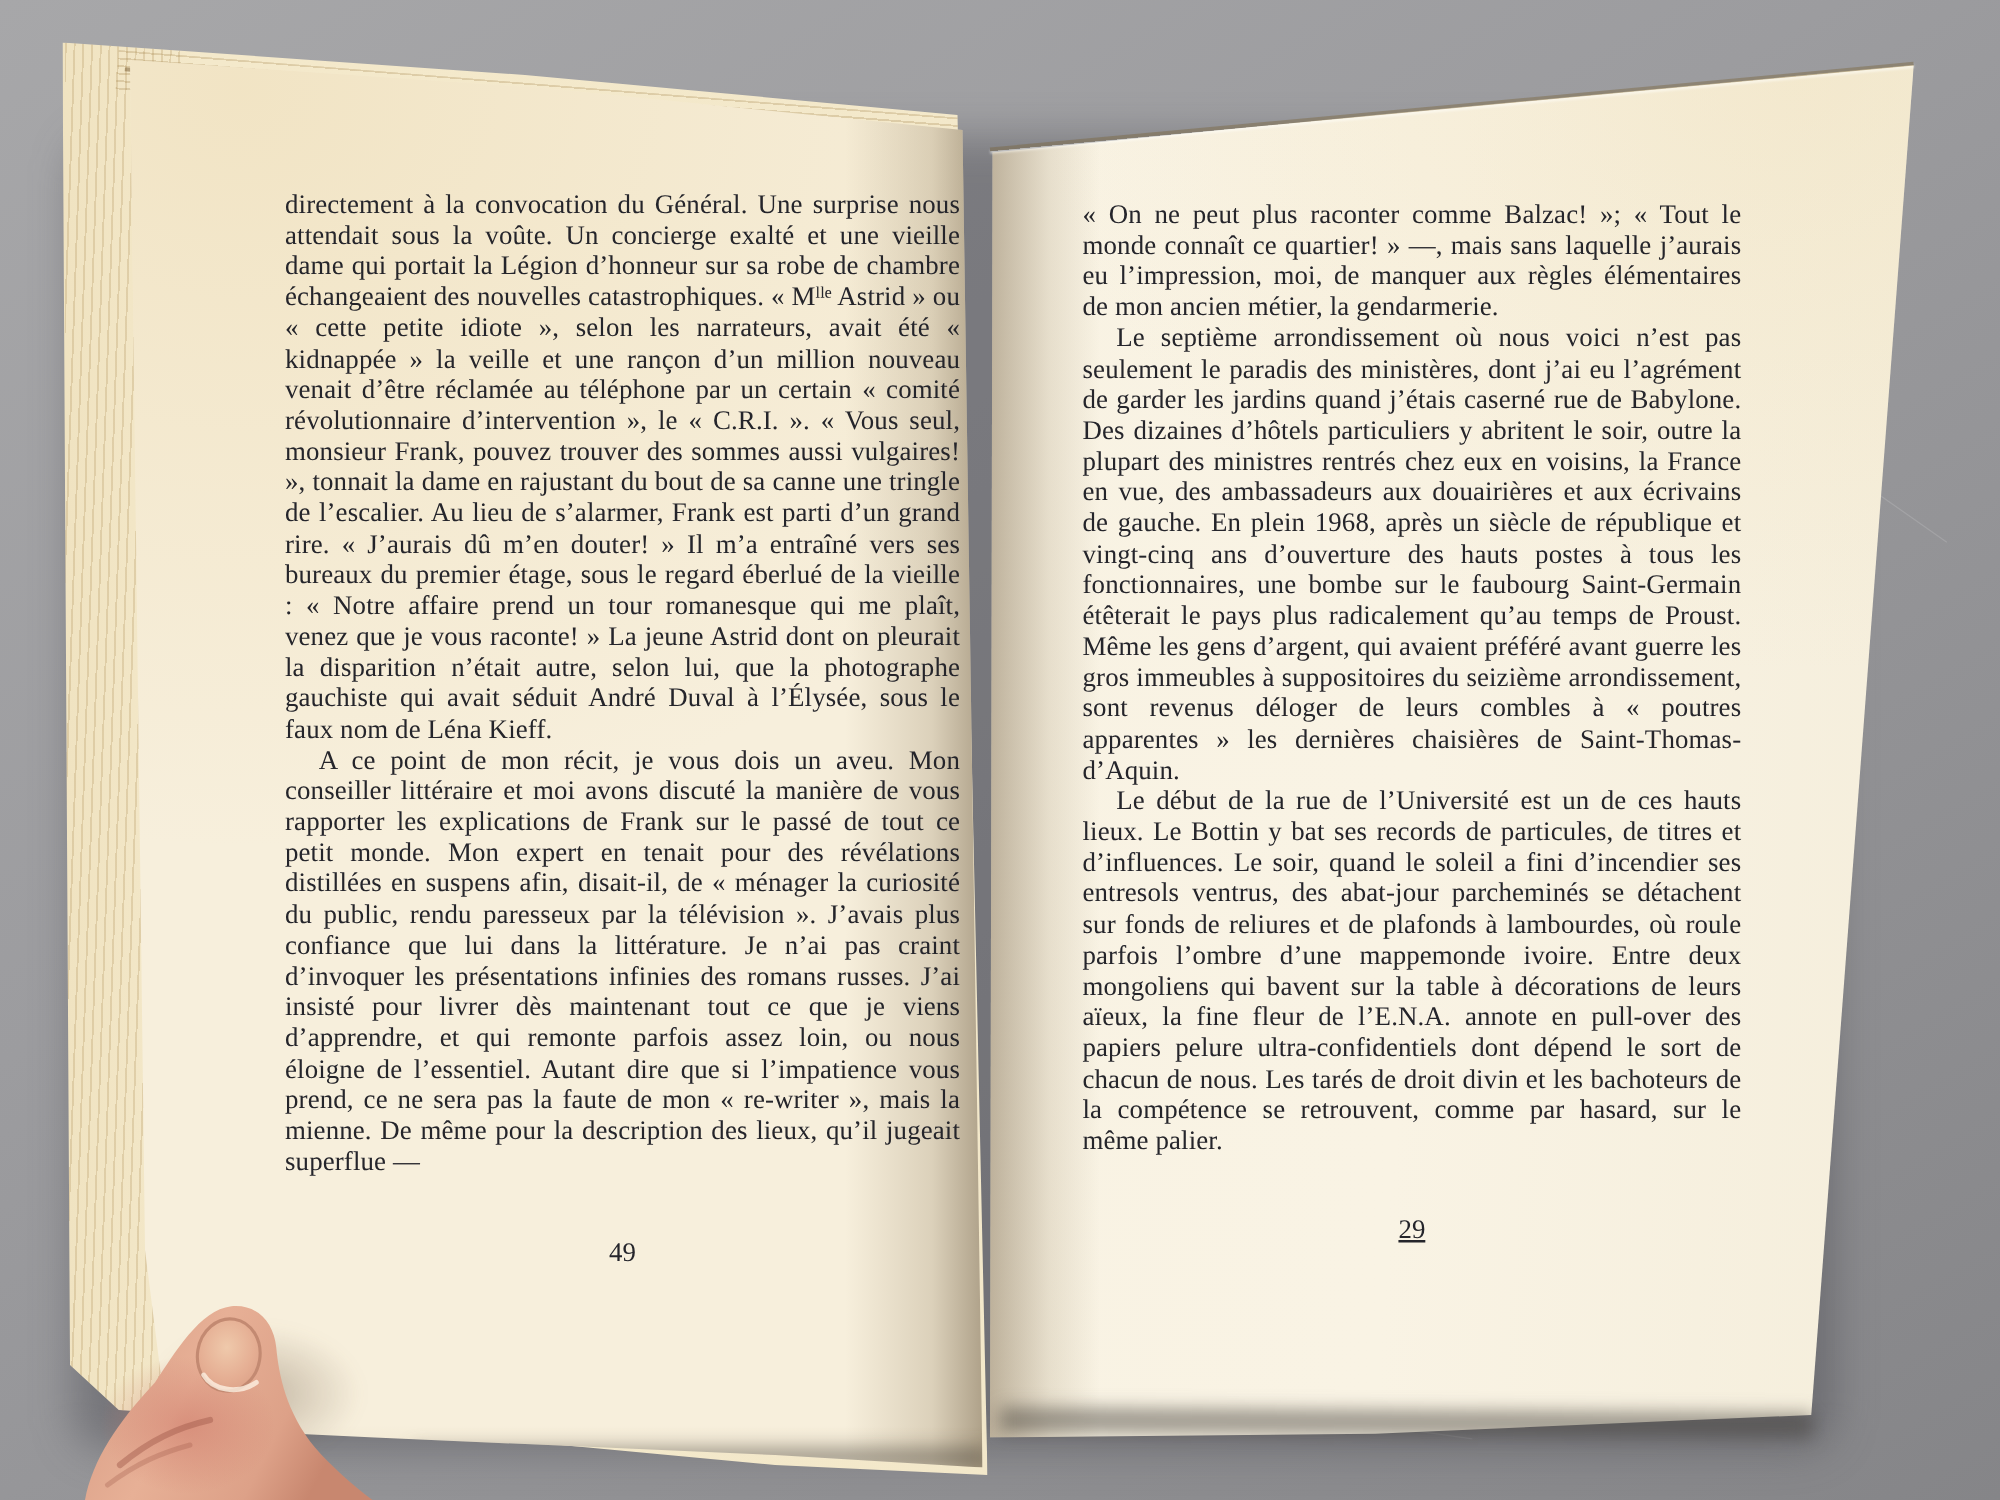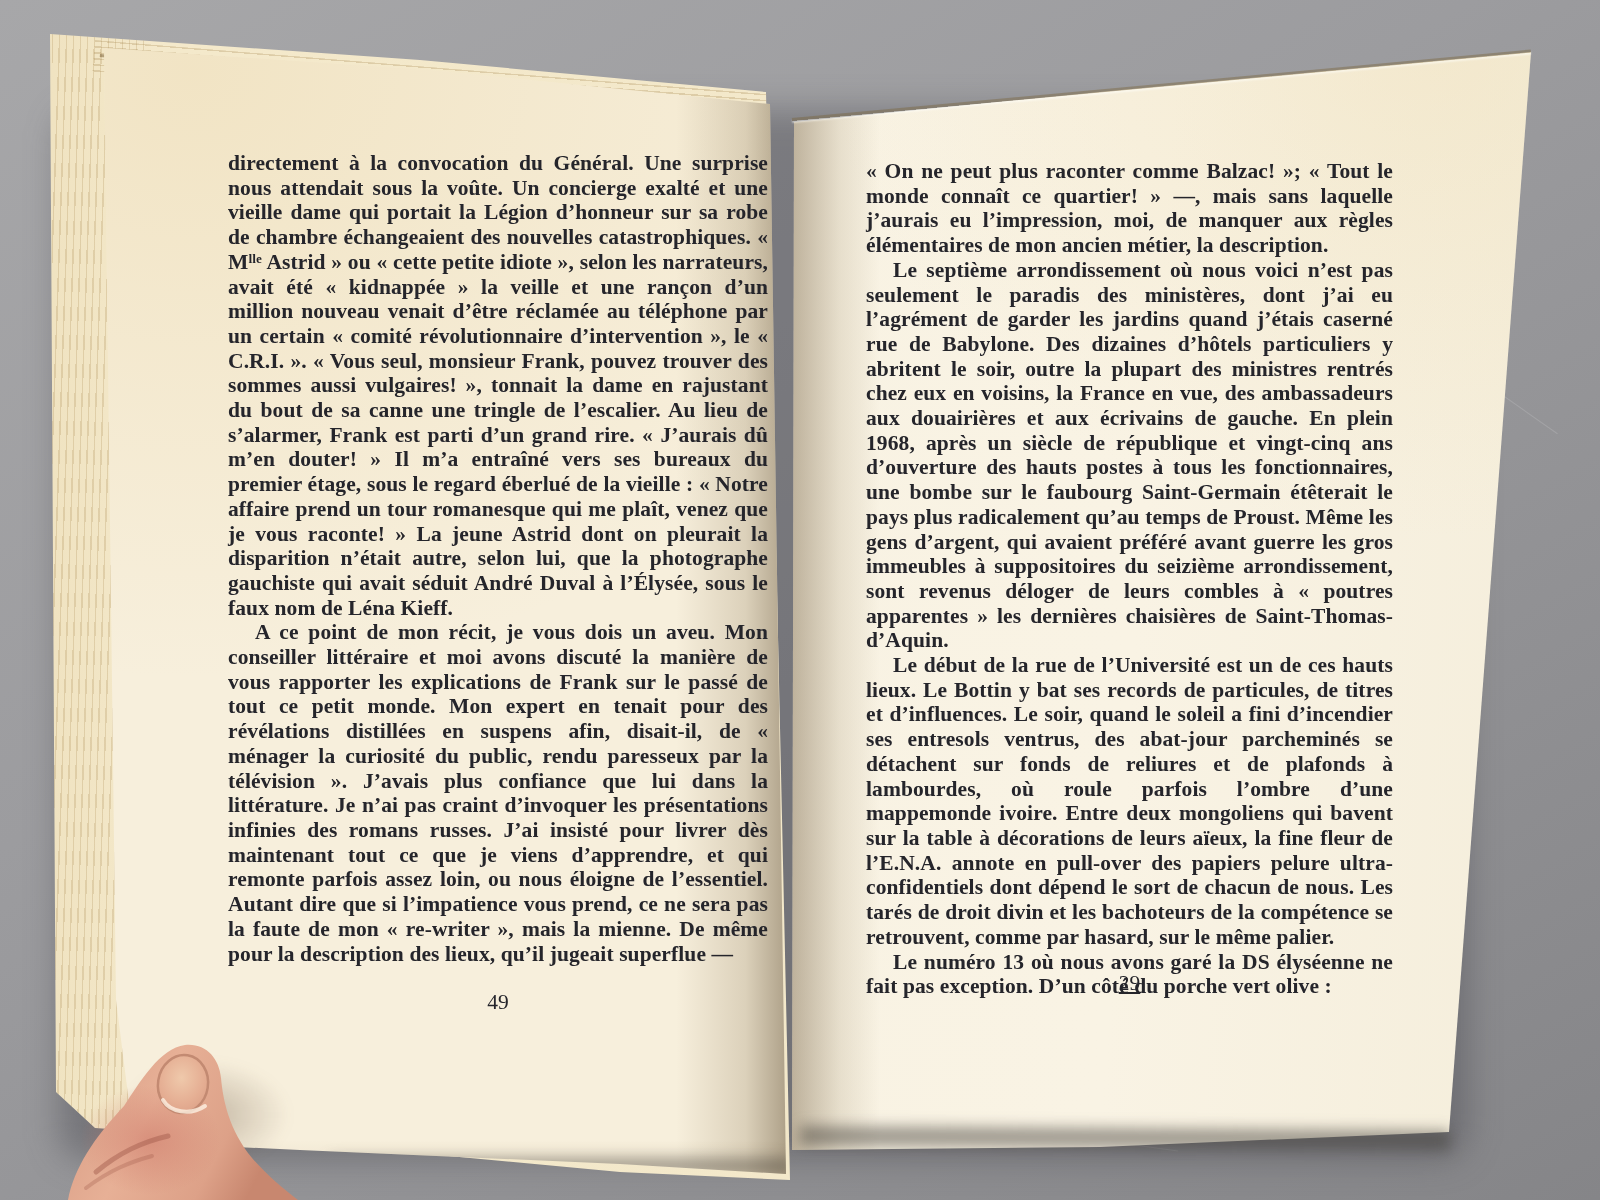--- a/index.html
+++ b/index.html
@@ -82,21 +82,21 @@
     background:rgba(70,66,60,.5);filter:blur(7px);transform:rotate(.4deg);
   }
   .bottom-edge-shadow-curl{
     position:absolute;left:330px;top:1158px;width:460px;height:16px;
     background:rgba(70,66,60,.45);filter:blur(7px);
   }
 
   
   .textcol{position:absolute;color:#25252b;text-align:justify;
     font-size:21.5px;line-height:24.7px;letter-spacing:.1px;hyphens:auto;}
-  .textcol p{margin:0;padding:0;font-weight:bold;}
+  .textcol p{margin:0;padding:0;}
   .textcol p.ind{text-indent:27px;}
   .col-left{left:228px;top:151px;width:540px;}
   .col-right{left:866px;top:159px;width:527px;}
   .folio{position:absolute;color:#25252b;font-size:21.5px;text-align:center;}
   .folio-left{left:228px;top:990px;width:540px;}
   .folio-right{left:866px;top:971px;width:527px;text-decoration:underline;}
 
   
   .finger-shadow{
     left:120px;top:1060px;width:170px;height:110px;border-radius:50%;
@@ -129,24 +129,23 @@
     <p>directement à la convocation du Général. Une surprise nous attendait sous la voûte. Un concierge exalté et une vieille dame qui portait la Légion d’honneur sur sa robe de chambre échangeaient des nouvelles catastrophiques. « Mˡˡᵉ Astrid » ou « cette petite idiote », selon les narrateurs, avait été « kidnappée » la veille et une rançon d’un million nouveau venait d’être réclamée au téléphone par un certain « comité révolutionnaire d’intervention », le « C.R.I. ». « Vous seul, monsieur Frank, pouvez trouver des sommes aussi vulgaires! », tonnait la dame en rajustant du bout de sa canne une tringle de l’escalier. Au lieu de s’alarmer, Frank est parti d’un grand rire. « J’aurais dû m’en douter! » Il m’a entraîné vers ses bureaux du premier étage, sous le regard éberlué de la vieille : « Notre affaire prend un tour romanesque qui me plaît, venez que je vous raconte! » La jeune Astrid dont on pleurait la disparition n’était autre, selon lui, que la photographe gauchiste qui avait séduit André Duval à l’Élysée, sous le faux nom de Léna Kieff.</p>
     <p class="ind">A ce point de mon récit, je vous dois un aveu. Mon conseiller littéraire et moi avons discuté la manière de vous rapporter les explications de Frank sur le passé de tout ce petit monde. Mon expert en tenait pour des révélations distillées en suspens afin, disait-il, de « ménager la curiosité du public, rendu paresseux par la télévision ». J’avais plus confiance que lui dans la littérature. Je n’ai pas craint d’invoquer les présentations infinies des romans russes. J’ai insisté pour livrer dès maintenant tout ce que je viens d’apprendre, et qui remonte parfois assez loin, ou nous éloigne de l’essentiel. Autant dire que si l’impatience vous prend, ce ne sera pas la faute de mon « re-writer », mais la mienne. De même pour la description des lieux, qu’il jugeait superflue —</p>
   </div>
   <div class="folio folio-left">49</div>
 </div>
 
 <div class="page page-right">
   <div class="vignette"></div>
   <div class="gutter-shade-right"></div>
   <div class="textcol col-right">
-    <p>« On ne peut plus raconter comme Balzac! »; « Tout le monde connaît ce quartier! » —, mais sans laquelle j’aurais eu l’impression, moi, de manquer aux règles élémentaires de mon ancien métier, la description.</p>
+    <p>« On ne peut plus raconter comme Balzac! »; « Tout le monde connaît ce quartier! » —, mais sans laquelle j’aurais eu l’impression, moi, de manquer aux règles élémentaires de mon ancien métier, la gendarmerie.</p>
     <p class="ind">Le septième arrondissement où nous voici n’est pas seulement le paradis des ministères, dont j’ai eu l’agrément de garder les jardins quand j’étais caserné rue de Babylone. Des dizaines d’hôtels particuliers y abritent le soir, outre la plupart des ministres rentrés chez eux en voisins, la France en vue, des ambassadeurs aux douairières et aux écrivains de gauche. En plein 1968, après un siècle de république et vingt-cinq ans d’ouverture des hauts postes à tous les fonctionnaires, une bombe sur le faubourg Saint-Germain étêterait le pays plus radicalement qu’au temps de Proust. Même les gens d’argent, qui avaient préféré avant guerre les gros immeubles à suppositoires du seizième arrondissement, sont revenus déloger de leurs combles à « poutres apparentes » les dernières chaisières de Saint-Thomas-d’Aquin.</p>
     <p class="ind">Le début de la rue de l’Université est un de ces hauts lieux. Le Bottin y bat ses records de particules, de titres et d’influences. Le soir, quand le soleil a fini d’incendier ses entresols ventrus, des abat-jour parcheminés se détachent sur fonds de reliures et de plafonds à lambourdes, où roule parfois l’ombre d’une mappemonde ivoire. Entre deux mongoliens qui bavent sur la table à décorations de leurs aïeux, la fine fleur de l’E.N.A. annote en pull-over des papiers pelure ultra-confidentiels dont dépend le sort de chacun de nous. Les tarés de droit divin et les bachoteurs de la compétence se retrouvent, comme par hasard, sur le même palier.</p>
-    <p class="ind">Le numéro 13 où nous avons garé la DS élyséenne ne fait pas exception. D’un côté du porche vert olive :</p>
   </div>
   <div class="folio folio-right">29</div>
 </div>
 
 <div class="abs right-top-edge"></div>
 <div class="abs bottom-edge-shadow-right"></div>
 
 <div class="abs finger-shadow"></div>
 <svg class="finger" viewBox="0 0 420 200" xmlns="http://www.w3.org/2000/svg">
   <defs>

